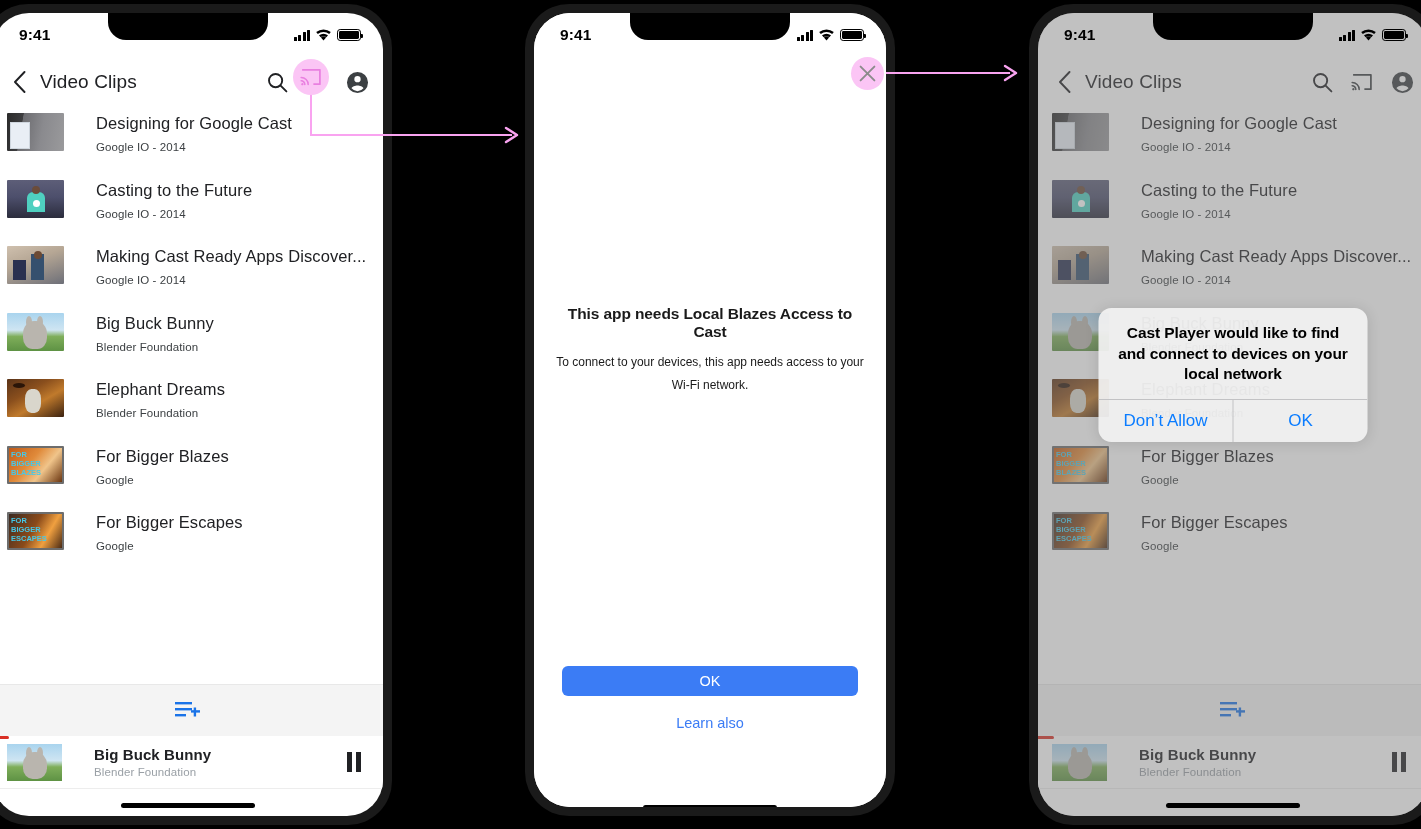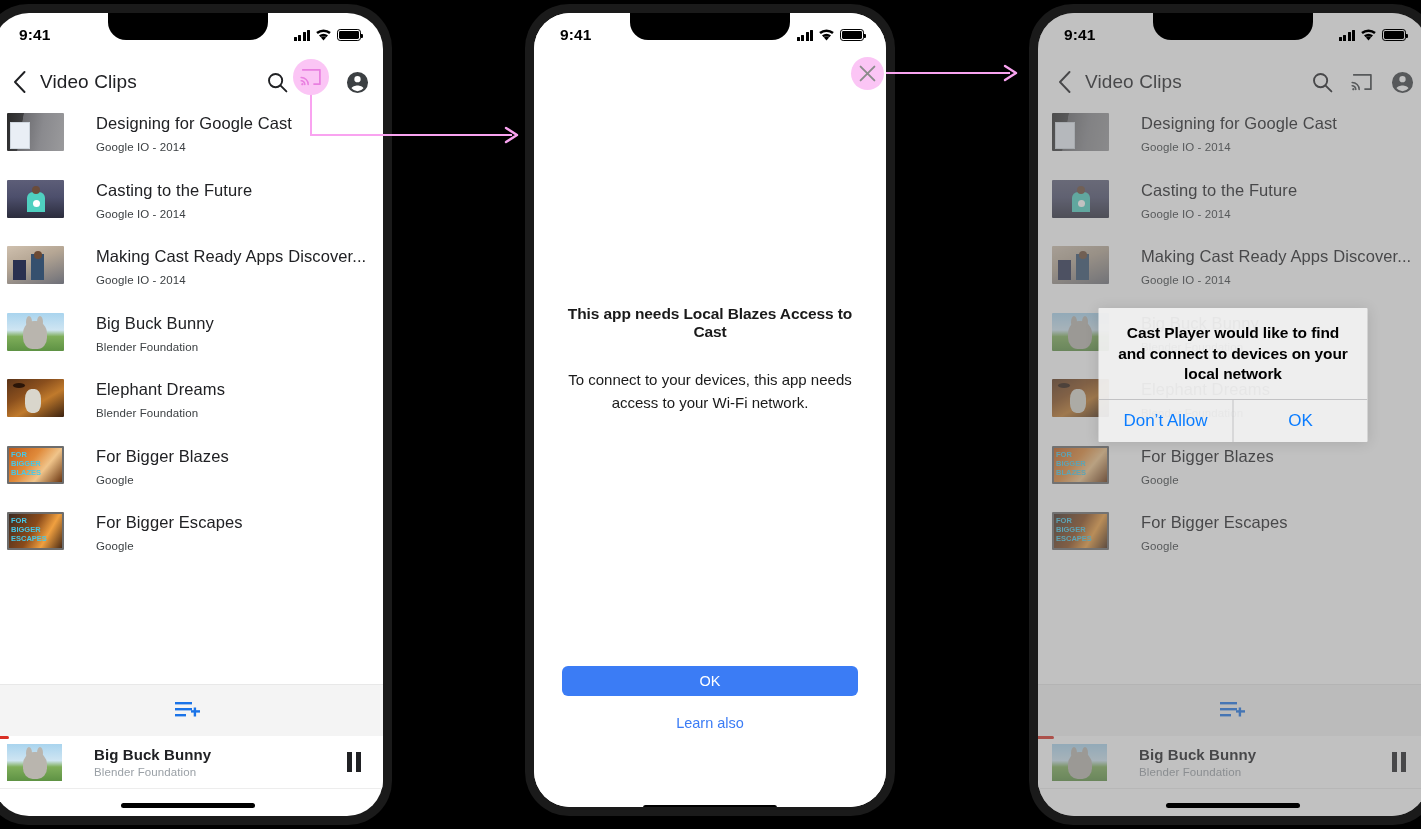--- a/index.html
+++ b/index.html
@@ -245,24 +245,24 @@
     box-sizing: border-box;
     text-align: center;
   }
   .perm-head {
     font-size: 15.5px;
     font-weight: bold;
     color: #1a1a1a;
     letter-spacing: -0.1px;
   }
   .perm-para {
-    font-size: 15px;
+    font-size: 12px;
     color: #1a1a1a;
     line-height: 23px;
-    margin-top: 27px;
+    margin-top: 10px;
   }
   .perm-cta {
     position: absolute;
     left: 28px; right: 28px;
     bottom: 75px;
     text-align: center;
   }
   .btn-primary {
     display: block;
     width: 100%;
@@ -286,21 +286,21 @@
 
   
   .ios-alert {
     position: absolute;
     z-index: 22;
     left: 50%;
     top: 295px;
     transform: translateX(-50%);
     width: 269px;
     background: rgba(240,240,240,0.94);
-    border-radius: 1px;
+    border-radius: 13px;
     overflow: hidden;
     box-shadow: 0 1px 14px rgba(0,0,0,0.12);
   }
   .ios-alert-body {
     padding: 15px 15px 14px 15px;
     text-align: center;
   }
   .ios-alert-title {
     font-size: 15.5px;
     font-weight: bold;

